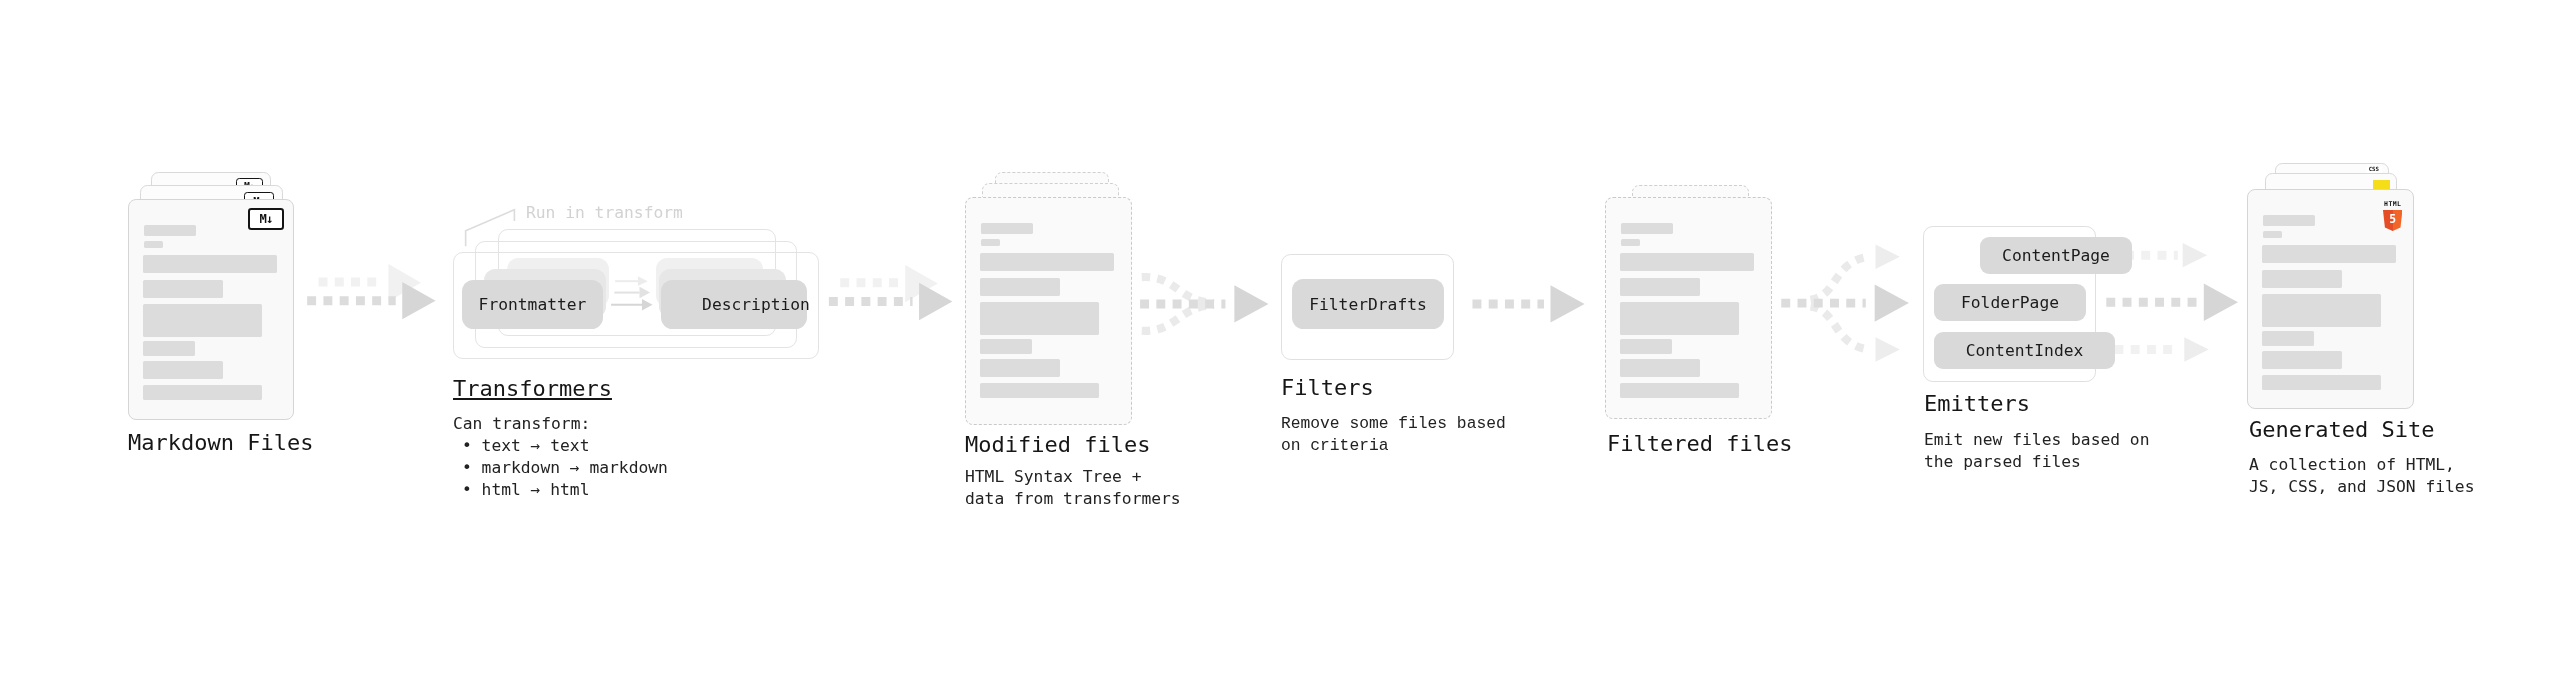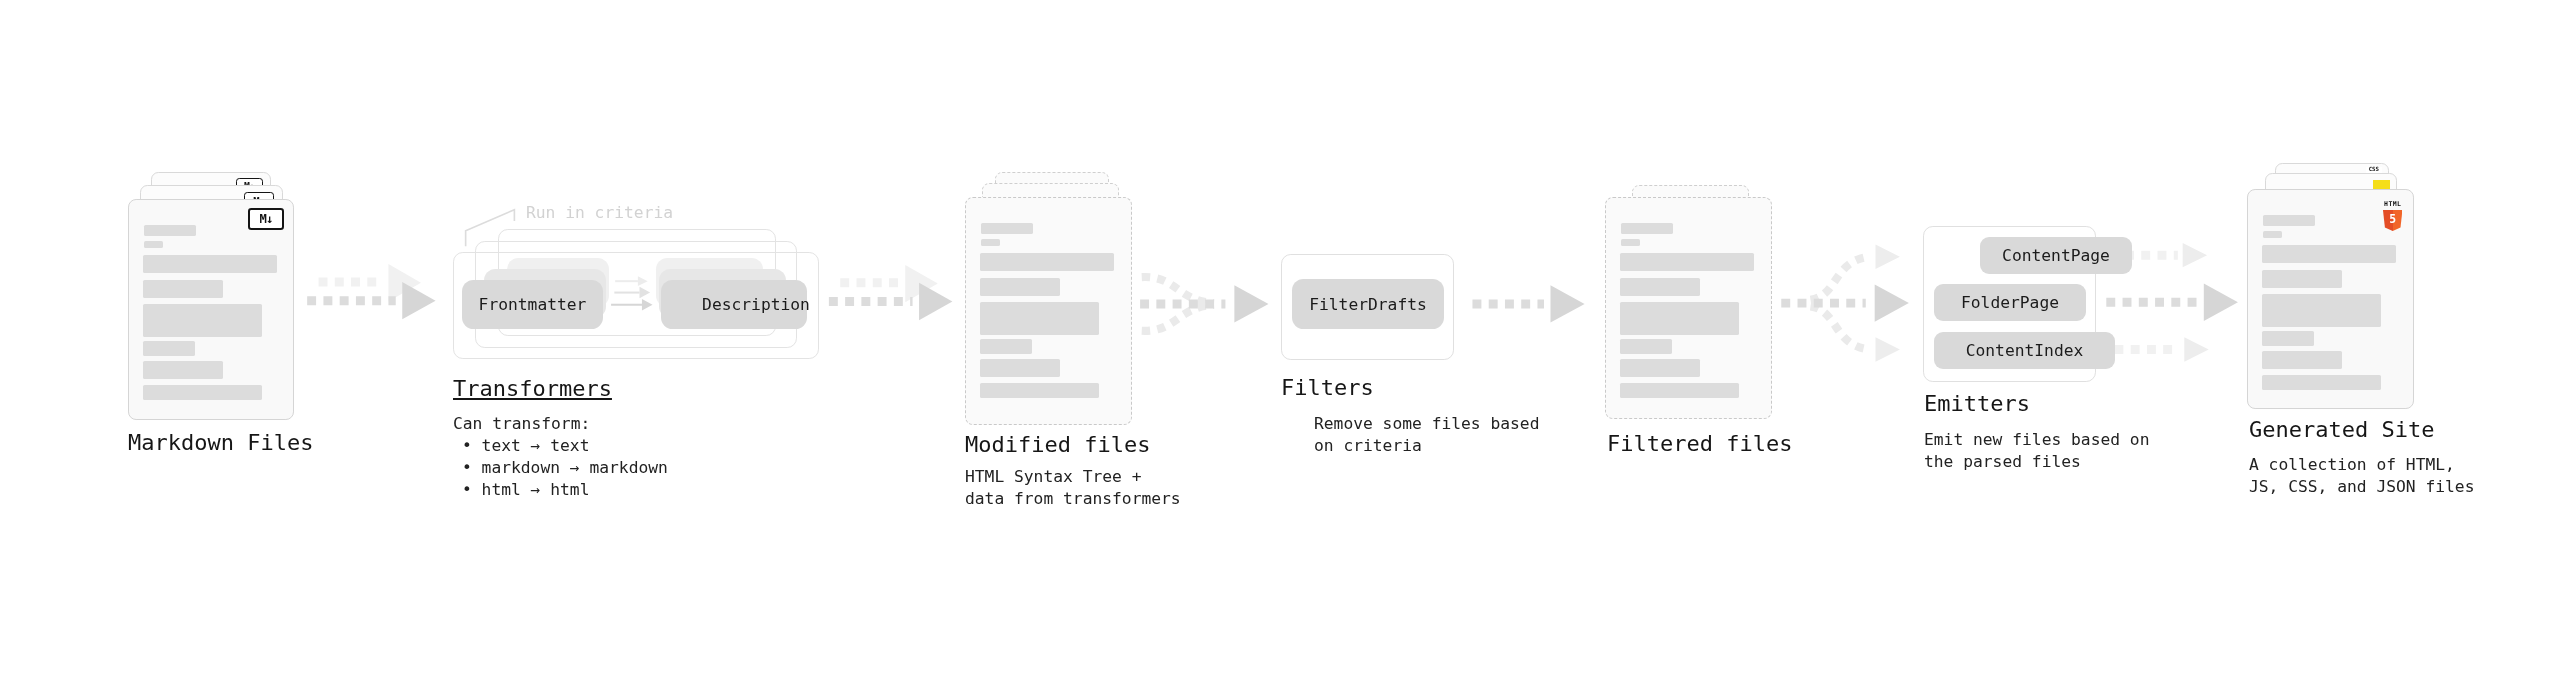--- a/index.html
+++ b/index.html
@@ -142,21 +142,21 @@
           <div class="bar" style="left: 14px; top: 141px; width: 52px; height: 14.6px;"></div>
           <div class="bar" style="left: 14px; top: 161px; width: 80px; height: 18px;"></div>
           <div class="bar" style="left: 14px; top: 185px; width: 119px; height: 14.6px;"></div>
         </div>
       <span class="md-badge" style="right:9px;top:8.1px;width:32px;height:18px;font-size:12.2px;">M↓</span>
     </div>
     <div class="title" style="left:128px;top:430px;">Markdown Files</div>
   </div>
 
   <div>
-    <div class="note" style="left:526px;top:202px;">Run in criteria</div>
+    <div class="note" style="left:526px;top:202px;">Run in transform</div>
 
     <div class="obox" style="left:498px;top:229px;width:278px;height:107px;"></div>
     <div class="pill g2" style="left:507px;top:258px;width:102px;height:49px;"></div>
     <div class="pill g2" style="left:656px;top:258px;width:107px;height:49px;"></div>
 
     <div class="obox" style="left:475px;top:241px;width:322px;height:107px;"></div>
     <div class="pill g1" style="left:484px;top:269px;width:122px;height:49px;"></div>
     <div class="pill g1" style="left:659px;top:269px;width:127px;height:49px;"></div>
 
     <div class="obox" style="left:453px;top:252px;width:366px;height:107px;"></div>
@@ -191,21 +191,21 @@
     <div class="desc" style="left:965px;top:466px;">
       <div>HTML Syntax Tree +</div>
       <div>data from transformers</div>
     </div>
   </div>
 
   <div>
     <div class="obox" style="left:1281px;top:254px;width:173px;height:106px;border-color:#e0e0e0;"></div>
     <div class="pill" style="left:1292px;top:279px;width:152px;height:50px;">FilterDrafts</div>
     <div class="title" style="left:1281px;top:375px;">Filters</div>
-    <div class="desc" style="left:1314px;top:413px;">
+    <div class="desc" style="left:1281px;top:413px;font-family:Liberation Mono, monospace;">
       <div>Remove some files based</div>
       <div>on criteria</div>
     </div>
   </div>
 
   <div>
     <div class="tab-dashed" style="left:1632px;top:185px;width:117px;height:29px;"></div>
     <div class="doc doc-dashed" style="left:1605px;top:197px;width:167px;height:222px;">
       <div class="bars">
           <div class="bar" style="left: 14.6px; top: 25px; width: 52px; height: 11.4px;"></div>

